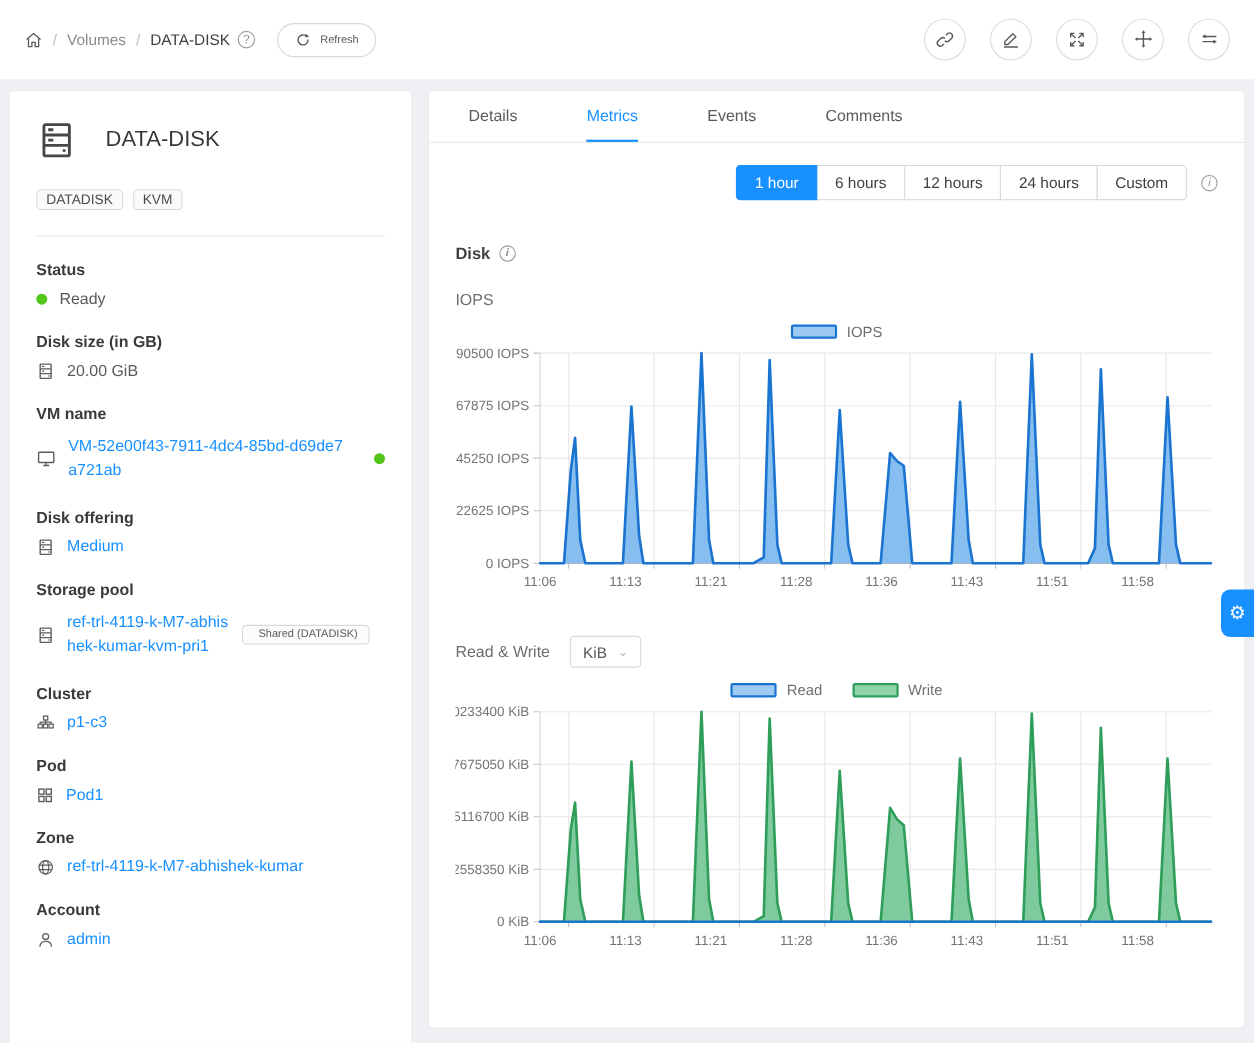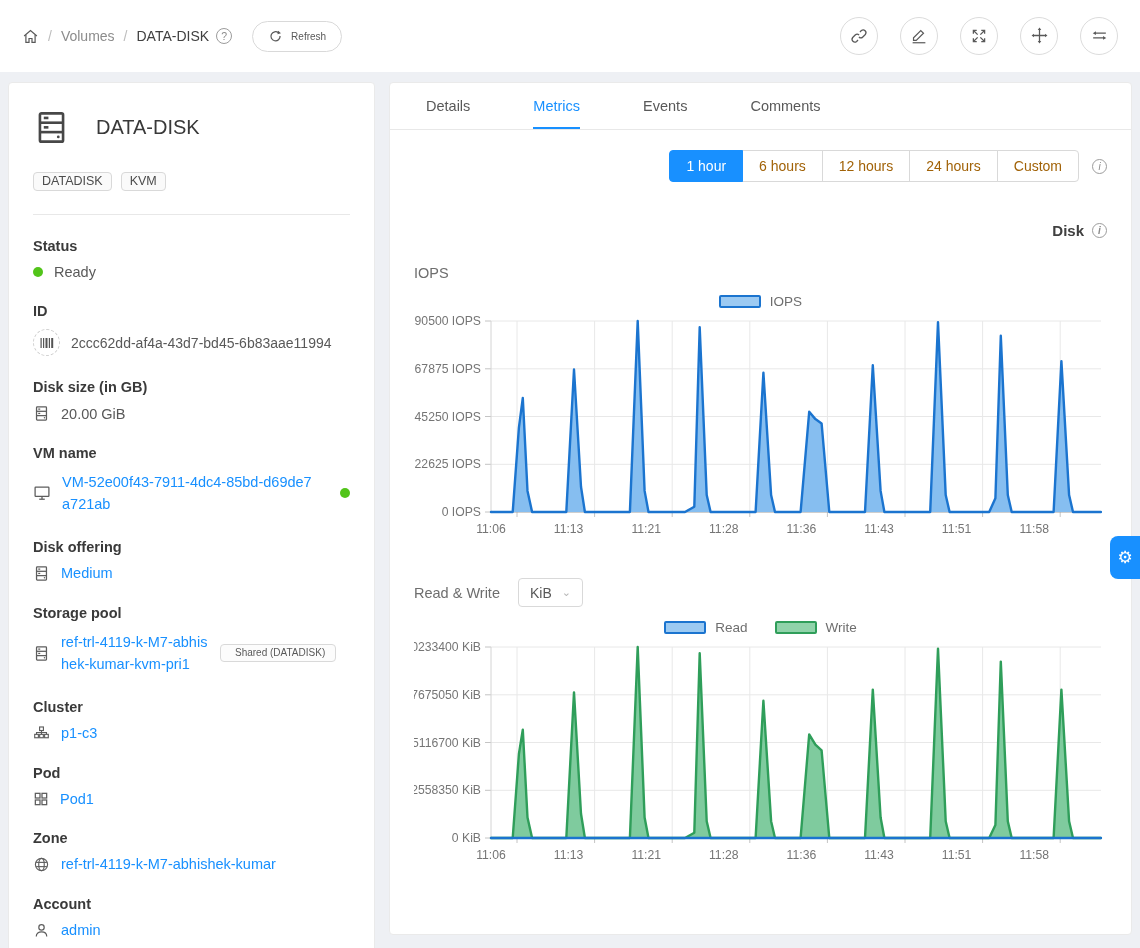--- a/index.html
+++ b/index.html
@@ -53,32 +53,32 @@
   .badge-pill { border:1px solid #d9d9d9; background:#fcfcfc; border-radius:4px;
     padding:2px 10px 3px 14px; font-size:10px; color:#595959; white-space:nowrap; }
 
   
   .tabs-bar { display:flex; border-bottom:1px solid #e8e8e8; padding-left:36px; }
   .tab { padding:15px 0 13px 0; margin-right:63px; color:#595959; cursor:pointer;
     border-bottom:2px solid transparent; font-size:14.5px;text-align:center; }
   .tab.active { color:#1890ff; border-bottom-color:#1890ff; }
   .content { padding:20px 24px 0 24px; }
   .seg-group { display:inline-flex; }
-  .seg { border:1px solid #d9d9d9; background:#fff; color:#a16207; height:32px;
+  .seg { border:1px solid #d9d9d9; background:#fff; color:#404040; height:32px;
     padding:0 16px; display:inline-flex; align-items:center; margin-left:-1px;
     cursor:pointer; font-size:14px; position:relative; }
   .seg:first-child { border-radius:4px 0 0 4px; margin-left:0; }
   .seg:last-child { border-radius:0 4px 4px 0; }
   .seg.active { background:#1890ff; border-color:#1890ff; color:#fff; z-index:1; }
   .info-circle { width:15px; height:15px; border:1px solid #9c9c9c; border-radius:50%;
     color:#8c8c8c; font-size:10px; font-style:italic; display:inline-flex;
     align-items:center; justify-content:center; }
   .time-row { display:flex; align-items:center; gap:13px;justify-content:flex-end; }
   .section-title { margin-top:40px; display:flex; align-items:center; gap:8px;
-    font-weight:bold; font-size:15px; color:#404040;justify-content:flex-end; }
+    font-weight:bold; font-size:15px; color:#404040; }
   .chart-title { margin-top:26px; font-size:14.5px; color:#6e6e6e; }
   .chart-legend { display:flex; justify-content:center; align-items:center; gap:9px;
     margin-top:13px; cursor:pointer; }
   .legend-item { display:flex; align-items:center; gap:9px; margin:0 9px; }
   .legend-swatch { width:42px; height:13px; border-radius:2px; }
   .legend-label { color:#6e6e6e; font-size:13.5px; }
   .rw-row { margin-top:28px; display:flex; align-items:center; gap:18px; }
   .select-box { display:inline-flex; align-items:center; gap:10px; border:1px solid #d9d9d9;
     border-radius:4px; height:29px; padding:0 11px; color:#595959; cursor:pointer;
     background:#fff; }
@@ -181,35 +181,20 @@
     <hr class="divider">
 
     <div class="field">
       <div class="field-label">Status</div>
       <div class="field-value">
         <span class="dot dot-green"></span>
         <span>Ready</span>
       </div>
     </div>
 
-    <div class="field">
-      <div class="field-label">ID</div>
-      <div class="field-value">
-        <span class="barcode-circle">
-          <svg class="ic" width="14" height="12" viewBox="0 0 14 12" fill="#555">
-            <rect x="0.5" y="1" width="1.2" height="10"></rect>
-              <rect x="3" y="1" width="1.2" height="10"></rect>
-            <rect x="5.5" y="1" width="2" height="10"></rect>
-              <rect x="8.8" y="1" width="1.2" height="10"></rect>
-            <rect x="11.2" y="1" width="2" height="10"></rect>
-          </svg>
-        </span>
-        <span style="font-size:14px;">2ccc62dd-af4a-43d7-bd45-6b83aae11994</span>
-      </div>
-    </div>
 
     <div class="field">
       <div class="field-label">Disk size (in GB)</div>
       <div class="field-value">
         <span class="icon">
           <svg class="ic" width="17" height="17" viewBox="0 0 24 24" fill="none" stroke="currentColor" stroke-width="1.8">
             <rect x="5" y="2.8" width="14" height="18.4" rx="1"></rect>
             <line x1="5" y1="8.9" x2="19" y2="8.9"></line>
               <line x1="5" y1="15" x2="19" y2="15"></line>
             <line x1="7.4" y1="5.8" x2="10.2" y2="5.8"></line>

